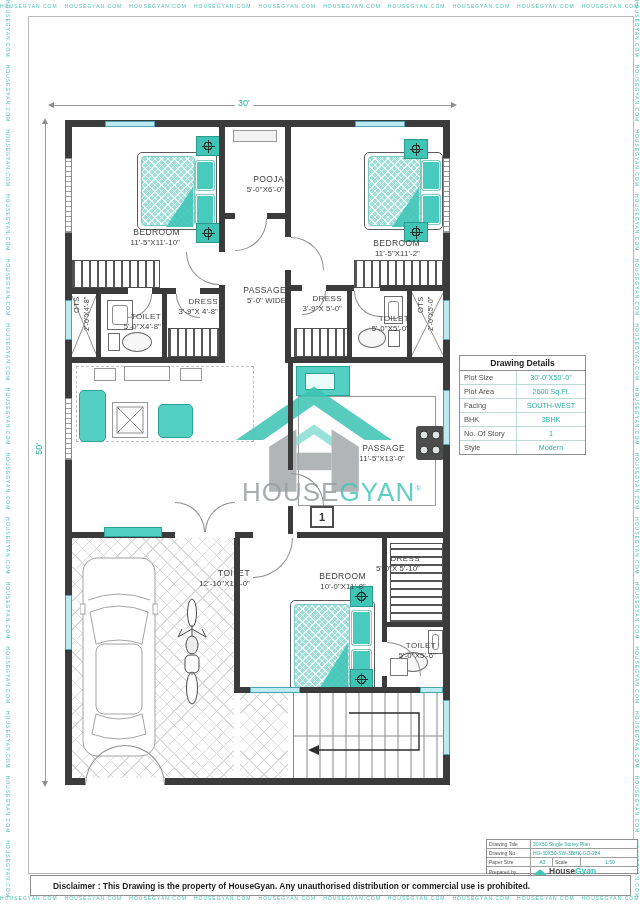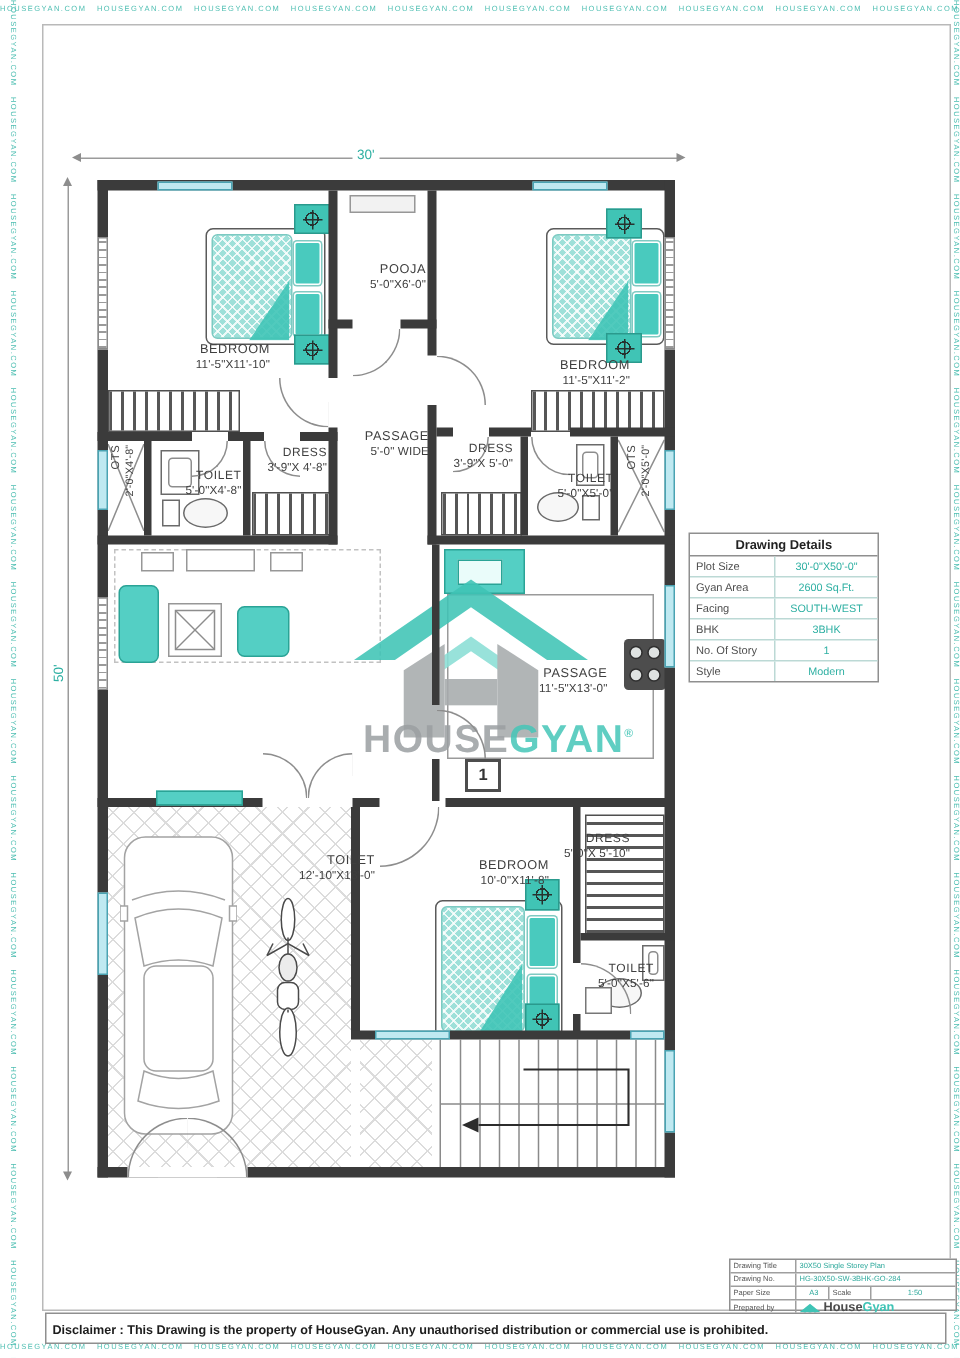--- a/index.html
+++ b/index.html
@@ -41,42 +41,42 @@
   .teal{background:#54cfc4;border:1px solid #2aa396}
   .wht{background:#fff;border:1px solid #979797}
   
   .herr{position:absolute;z-index:1;background-color:#fff;background-image:repeating-linear-gradient(45deg,transparent 0 9px,#dcdcdc 9px 10px),repeating-linear-gradient(-45deg,transparent 0 9px,#dcdcdc 9px 10px)}
   
   .dim{position:absolute;background:#9b9b9b;z-index:2}
   .dimlab{position:absolute;z-index:3;color:#2fb0a3;font-size:9px;background:#fff;text-align:center;padding:0 3px}
   .tri{position:absolute;width:0;height:0;z-index:3}
   
   #wmlogo{position:absolute;z-index:3;opacity:.88}
-  #wmtext{position:absolute;z-index:3;font-weight:bold;font-size:26px;letter-spacing:1px;opacity:.85}
+  #wmtext{position:absolute;z-index:3;font-weight:normal;font-size:26px;letter-spacing:1px;opacity:.85}
   #wmtext .g1{color:#9b9fa2}#wmtext .g2{color:#45c6b8}#wmtext sup{font-size:8px;color:#45c6b8}
   
   #details{position:absolute;left:459px;top:355px;width:127px;border:1px solid #8f8f8f;background:#fff;z-index:6;box-sizing:border-box}
   #details .hd{font-size:8.6px;font-weight:bold;color:#222;text-align:center;padding:2px 0;border-bottom:1px solid #8f8f8f}
   #details .dr{display:flex;border-bottom:1px solid #bcd9d5;height:13px;align-items:center}
   #details .dr:last-child{border-bottom:none}
   #details .dl{width:52px;font-size:7.4px;color:#4e4e4e;padding-left:4px;border-right:1px solid #bcd9d5;height:100%;display:flex;align-items:center}
   #details .dv{flex:1;font-size:7.2px;color:#2fb0a3;text-align:center}
   
   #tblock{position:absolute;left:486px;top:839px;width:152px;height:35px;border:1px solid #8f8f8f;background:#fff;z-index:6;box-sizing:border-box;font-size:5px;color:#555}
   #tblock .tr{display:flex;border-bottom:1px solid #9f9f9f;height:8px;align-items:center}
   #tblock .tc{padding-left:2px;border-right:1px solid #9f9f9f;height:100%;display:flex;align-items:center;box-sizing:border-box}
   #tblock .lab{width:44px}
   #tblock .val{color:#2fa99c}
   #tblock .last{height:17px;border-bottom:none}
   #tbrand{flex:1;display:flex;align-items:center;gap:2px;padding:1px 2px}
   #tbrand .nm{font-size:8.5px;font-weight:bold;color:#4c4c4c;line-height:1}
   #tbrand .nm b{color:#3fc4b6;font-weight:bold}
   #tbrand .tg{font-size:3.6px;color:#8a8a8a;line-height:1.3}
   
-  #disc{position:absolute;left:30px;top:875px;width:601px;height:21px;border:1px solid #8f8f8f;box-sizing:border-box;display:flex;align-items:center;padding-left:4px;font-size:8.4px;font-weight:bold;color:#1d1d1d;background:#fff;z-index:6}
+  #disc{position:absolute;left:30px;top:875px;width:601px;height:21px;border:1px solid #8f8f8f;box-sizing:border-box;display:flex;align-items:center;padding-left:22px;font-size:8.4px;font-weight:bold;color:#1d1d1d;background:#fff;z-index:6}
   svg{display:block}
 </style>
 </head>
 <body>
 
 <div id="stage">
 
   <div class="wmstrip" style="left:0;top:3px;width:640px;height:9px">HOUSEGYAN.COM  HOUSEGYAN.COM  HOUSEGYAN.COM  HOUSEGYAN.COM  HOUSEGYAN.COM  HOUSEGYAN.COM  HOUSEGYAN.COM  HOUSEGYAN.COM  HOUSEGYAN.COM  HOUSEGYAN.COM  HOUSEGYAN.COM  HOUSEGYAN.COM  HOUSEGYAN.COM  HOUSEGYAN.COM  HOUSEGYAN.COM  HOUSEGYAN.COM  HOUSEGYAN.COM  HOUSEGYAN.COM  HOUSEGYAN.COM  HOUSEGYAN.COM  HOUSEGYAN.COM  HOUSEGYAN.COM  HOUSEGYAN.COM  HOUSEGYAN.COM  HOUSEGYAN.COM  HOUSEGYAN.COM  HOUSEGYAN.COM  HOUSEGYAN.COM  HOUSEGYAN.COM  HOUSEGYAN.COM  HOUSEGYAN.COM  HOUSEGYAN.COM  HOUSEGYAN.COM  HOUSEGYAN.COM  HOUSEGYAN.COM  HOUSEGYAN.COM  HOUSEGYAN.COM  HOUSEGYAN.COM  HOUSEGYAN.COM  HOUSEGYAN.COM  </div>
   <div class="wmstrip" style="left:0;top:895px;width:640px;height:9px">HOUSEGYAN.COM  HOUSEGYAN.COM  HOUSEGYAN.COM  HOUSEGYAN.COM  HOUSEGYAN.COM  HOUSEGYAN.COM  HOUSEGYAN.COM  HOUSEGYAN.COM  HOUSEGYAN.COM  HOUSEGYAN.COM  HOUSEGYAN.COM  HOUSEGYAN.COM  HOUSEGYAN.COM  HOUSEGYAN.COM  HOUSEGYAN.COM  HOUSEGYAN.COM  HOUSEGYAN.COM  HOUSEGYAN.COM  HOUSEGYAN.COM  HOUSEGYAN.COM  HOUSEGYAN.COM  HOUSEGYAN.COM  HOUSEGYAN.COM  HOUSEGYAN.COM  HOUSEGYAN.COM  HOUSEGYAN.COM  HOUSEGYAN.COM  HOUSEGYAN.COM  HOUSEGYAN.COM  HOUSEGYAN.COM  HOUSEGYAN.COM  HOUSEGYAN.COM  HOUSEGYAN.COM  HOUSEGYAN.COM  HOUSEGYAN.COM  HOUSEGYAN.COM  HOUSEGYAN.COM  HOUSEGYAN.COM  HOUSEGYAN.COM  HOUSEGYAN.COM  </div>
   <div class="wmstrip wmv" style="left:2px;top:0;width:9px;height:905px">HOUSEGYAN.COM  HOUSEGYAN.COM  HOUSEGYAN.COM  HOUSEGYAN.COM  HOUSEGYAN.COM  HOUSEGYAN.COM  HOUSEGYAN.COM  HOUSEGYAN.COM  HOUSEGYAN.COM  HOUSEGYAN.COM  HOUSEGYAN.COM  HOUSEGYAN.COM  HOUSEGYAN.COM  HOUSEGYAN.COM  HOUSEGYAN.COM  HOUSEGYAN.COM  HOUSEGYAN.COM  HOUSEGYAN.COM  HOUSEGYAN.COM  HOUSEGYAN.COM  HOUSEGYAN.COM  HOUSEGYAN.COM  HOUSEGYAN.COM  HOUSEGYAN.COM  HOUSEGYAN.COM  HOUSEGYAN.COM  HOUSEGYAN.COM  HOUSEGYAN.COM  HOUSEGYAN.COM  HOUSEGYAN.COM  HOUSEGYAN.COM  HOUSEGYAN.COM  HOUSEGYAN.COM  HOUSEGYAN.COM  HOUSEGYAN.COM  HOUSEGYAN.COM  HOUSEGYAN.COM  HOUSEGYAN.COM  HOUSEGYAN.COM  HOUSEGYAN.COM  </div>
@@ -359,21 +359,21 @@
   </svg>
   <div id="wmtext" style="left:242px;top:477px"><span class="g1">HOUSE</span><span class="g2">GYAN</span><sup>®</sup></div>
 
   <div id="details">
     <div class="hd">Drawing Details</div>
     <div class="dr">
         <div class="dl">Plot Size</div>
         <div class="dv">30'-0"X50'-0"</div>
       </div>
     <div class="dr">
-        <div class="dl">Gyan Area</div>
+        <div class="dl">Plot Area</div>
         <div class="dv">2600 Sq.Ft.</div>
       </div>
     <div class="dr">
         <div class="dl">Facing</div>
         <div class="dv">SOUTH-WEST</div>
       </div>
     <div class="dr">
         <div class="dl">BHK</div>
         <div class="dv">3BHK</div>
       </div>

